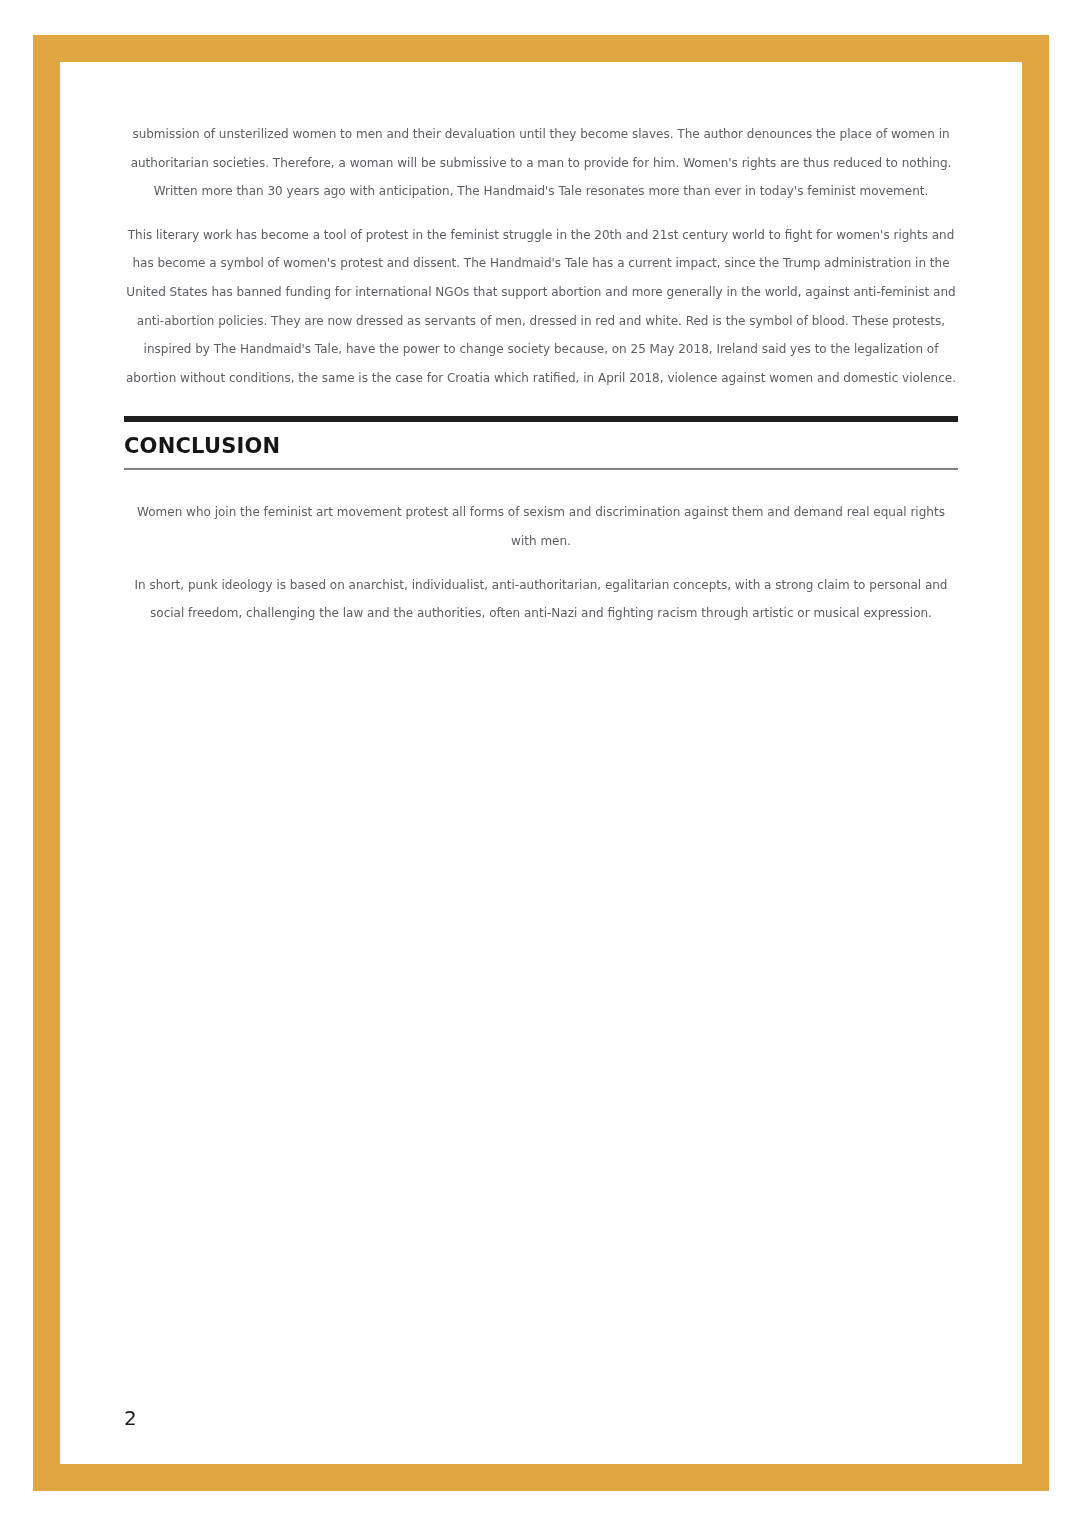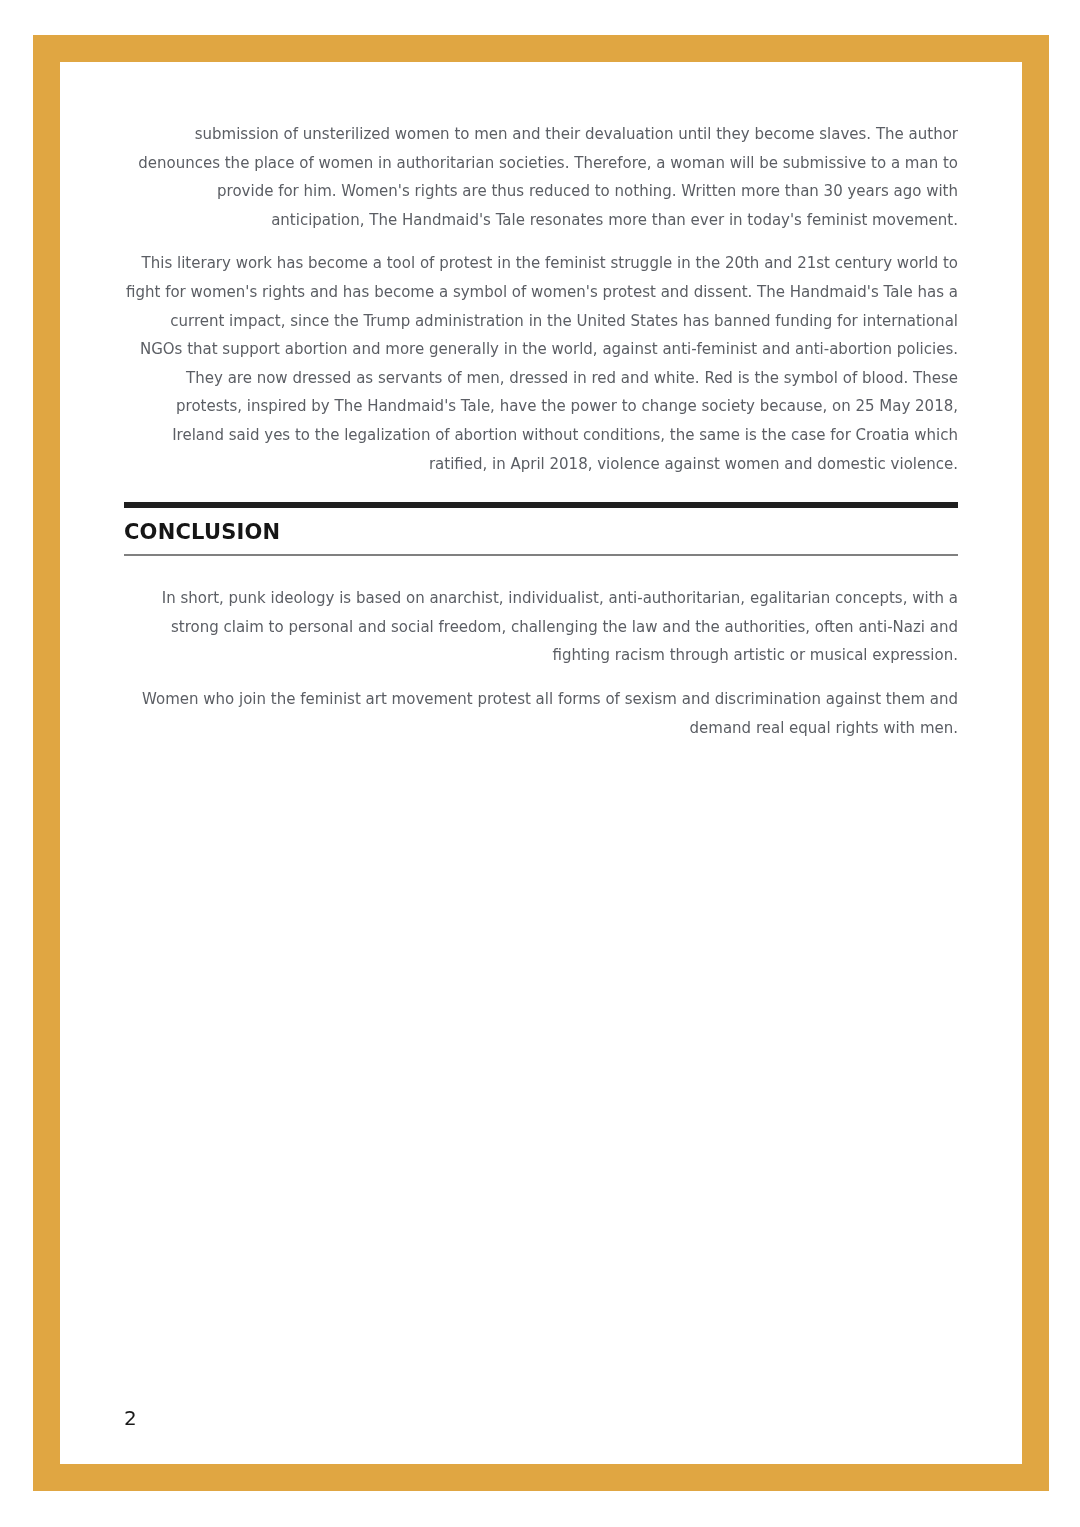--- a/index.html
+++ b/index.html
@@ -34,25 +34,25 @@
   .sheet {
     width: 100%;
     height: 100%;
     background: var(--page-bg);
     display: flex;
     flex-direction: column;
     padding: 58px 64px 34px 64px;
   }
   .content { flex: 0 0 auto; }
   .body-par {
-    font-size: 15px;
+    font-size: 12px;
     line-height: 28.6px;
     color: var(--body-text);
     margin: 0 0 15px 0;
-    text-align: right;
+    text-align: center;
   }
   .section-heading {
     border-top: 6px solid var(--bar-color);
     border-bottom: 2px solid var(--rule-color);
     margin-top: 24px;
     margin-bottom: 28px;
     padding: 12px 0 10px 0;
   }
   .section-heading h2 {
     font-size: 21px;
@@ -73,19 +73,19 @@
 
 <div class="canvas">
   <div class="frame">
     <div class="sheet">
       <div class="content">
         <p class="body-par">submission of unsterilized women to men and their devaluation until they become slaves. The author denounces the place of women in authoritarian societies. Therefore, a woman will be submissive to a man to provide for him. Women's rights are thus reduced to nothing. Written more than 30 years ago with anticipation, The Handmaid's Tale resonates more than ever in today's feminist movement.</p>
         <p class="body-par">This literary work has become a tool of protest in the feminist struggle in the 20th and 21st century world to fight for women's rights and has become a symbol of women's protest and dissent. The Handmaid's Tale has a current impact, since the Trump administration in the United States has banned funding for international NGOs that support abortion and more generally in the world, against anti-feminist and anti-abortion policies. They are now dressed as servants of men, dressed in red and white. Red is the symbol of blood. These protests, inspired by The Handmaid's Tale, have the power to change society because, on 25 May 2018, Ireland said yes to the legalization of abortion without conditions, the same is the case for Croatia which ratified, in April 2018, violence against women and domestic violence.</p>
         <div class="section-heading">
           <h2>CONCLUSION</h2>
         </div>
+        <p class="body-par">Women who join the feminist art movement protest all forms of sexism and discrimination against them and demand real equal rights with men.</p>
         <p class="body-par">In short, punk ideology is based on anarchist, individualist, anti-authoritarian, egalitarian concepts, with a strong claim to personal and social freedom, challenging the law and the authorities, often anti-Nazi and fighting racism through artistic or musical expression.</p>
-        <p class="body-par">Women who join the feminist art movement protest all forms of sexism and discrimination against them and demand real equal rights with men.</p>
       </div>
       <div class="page-number">2</div>
     </div>
   </div>
 </div>
 
 </body></html>

